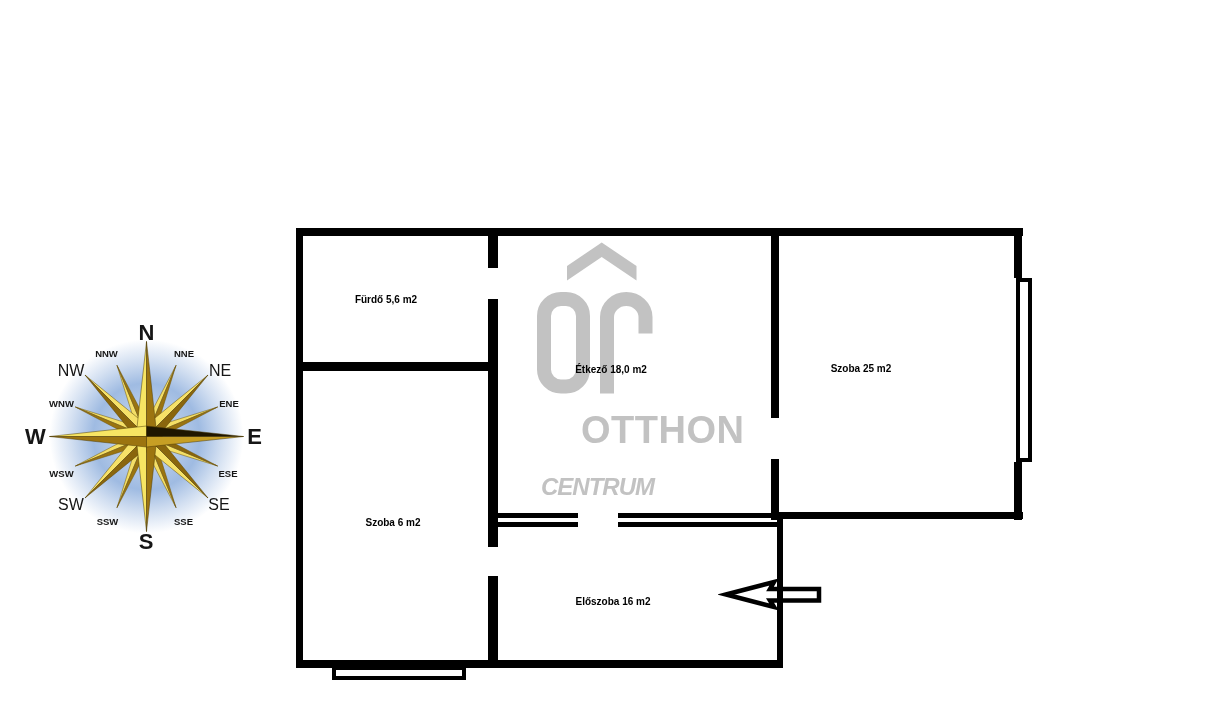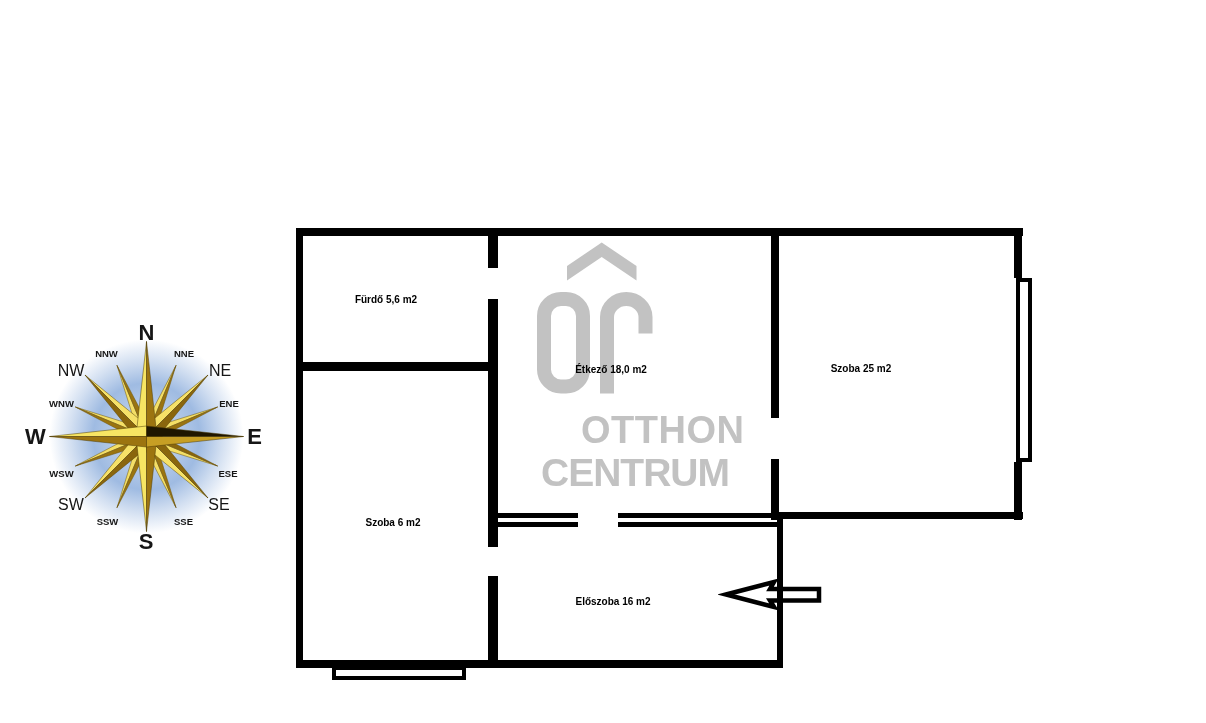--- a/index.html
+++ b/index.html
@@ -23,21 +23,21 @@
 
 <div class="canvas">
 
   <div>
     <svg class="abs" style="left:530px;top:235px;z-index:1;" width="130" height="165" viewBox="530 235 130 165">
       <polygon points="567,266 601.7,242.5 636.5,266 636.5,280.5 601.7,257 567,280.5" fill="#c2c2c2"></polygon>
       <rect x="544" y="299" width="39" height="87.5" rx="17" ry="17" fill="none" stroke="#c2c2c2" stroke-width="14"></rect>
       <path d="M 607 393.5 L 607 317 A 19.25 18 0 0 1 645.5 317 L 645.5 333.5" fill="none" stroke="#c2c2c2" stroke-width="14"></path>
     </svg>
     <div class="wm-text" style="left:541px;top:411px;font-size:38px;letter-spacing:0.5px;margin-left:40px;">OTTHON</div>
-    <div class="wm-text" style="left:541px;top:453px;font-size:39px;letter-spacing:-1px;">CENTRUM</div>
+    <div class="wm-text" style="left:541px;top:475px;font-size:24px;letter-spacing:-1px;font-style:italic;">CENTRUM</div>
   </div>
 
   <svg class="abs" style="left:718px;top:576px;z-index:2;" width="106" height="37" viewBox="0 0 106 37">
     <polygon points="8,18.5 56,6 52,13 101,13 101,24.5 52,24.5 56,31" fill="#ffffff" stroke="#000000" stroke-width="4.5" stroke-linejoin="miter"></polygon>
   </svg>
 
   <div class="wall" style="left:296px;top:228px;width:727px;height:8px;"></div>
   <div class="wall" style="left:296px;top:228px;width:7px;height:440px;"></div>
   <div class="wall" style="left:1014px;top:228px;width:8px;height:50px;"></div>
   <div class="wall" style="left:1014px;top:462px;width:8px;height:58px;"></div>

